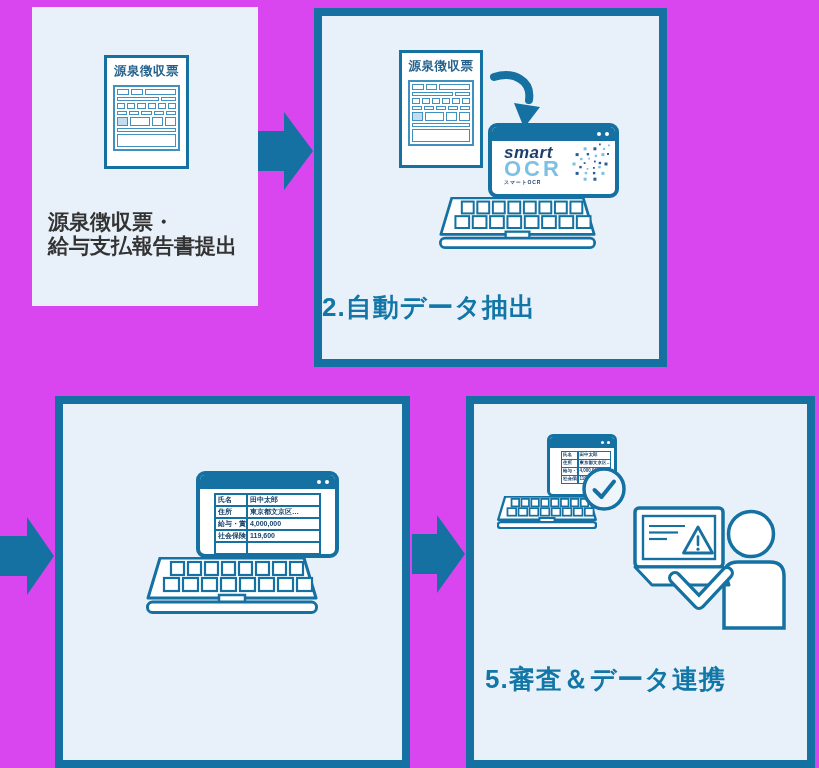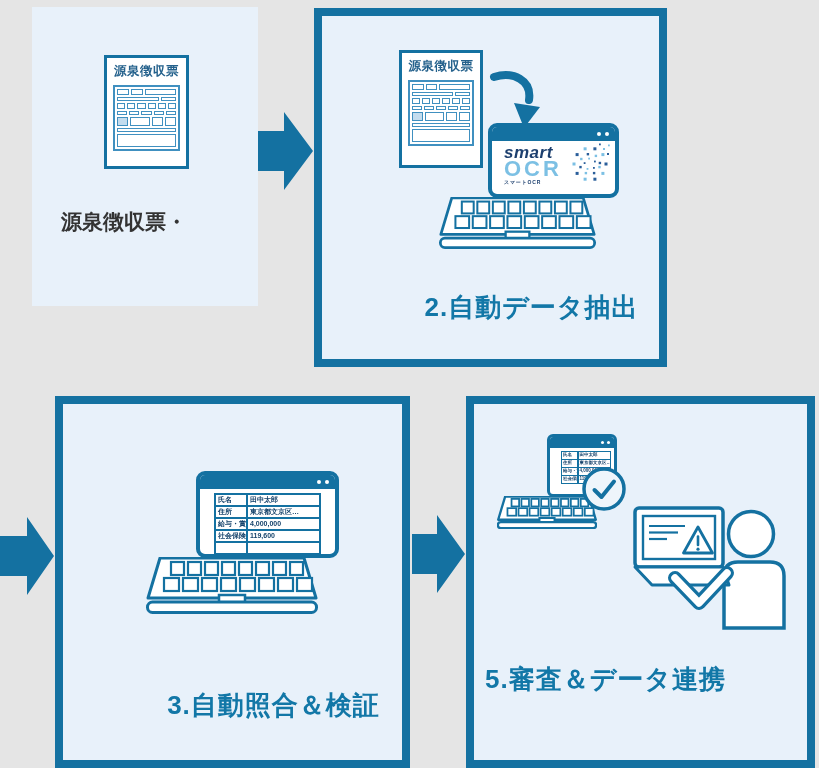--- a/index.html
+++ b/index.html
@@ -6,25 +6,25 @@
     --accent:#1471a1;
     --panel:#e8f1fa;
     --label:#1277a7;
     --navy:#16436b;
     --logo-navy:#1c3f6e;
     --logo-light:#7cc0e4;
     --form-line:#4090c0;
     --form-fill:#c3dcee;
   }
   html,body{margin:0;padding:0;background:#fff;font-family:"Liberation Sans","DejaVu Sans",sans-serif;}
-  #stage{position:relative;width:819px;height:768px;background:#e5e5e5;overflow:hidden;}
+  #stage{position:relative;width:819px;height:768px;background:#d946ef;overflow:hidden;}
   .panel{position:absolute;background:var(--panel);}
   .panel.bordered{border:8px solid var(--accent);box-sizing:border-box;}
   .flow-arrow{position:absolute;}
-  .step-label{position:absolute;width:100%;text-align:center;font-weight:bold;color:var(--label);font-size:26px;letter-spacing:1px;white-space:nowrap;margin-left:41px;}
+  .step-label{position:absolute;width:100%;text-align:left;font-weight:bold;color:var(--label);font-size:26px;letter-spacing:1px;white-space:nowrap;}
   
   .doc{position:absolute;background:#fff;border:3px solid var(--accent);box-sizing:border-box;}
   .doc-title{text-align:center;font-size:12.5px;font-weight:bold;color:#24618c;margin-top:5px;letter-spacing:0.5px;white-space:nowrap;}
   .doc-form{margin:5px 6px 0 6px;border:2px solid var(--form-line);padding:2px;display:flex;flex-direction:column;gap:2px;}
   .fr{display:flex;gap:2px;height:6px;}
   .fr.thin{height:4px;} .fr.tall{height:13px;} .fr.mid{height:9px;}
   .fc{border:1.5px solid var(--form-line);flex:1;box-sizing:border-box;}
   .fc.w2{flex:2}.fc.w3{flex:3}
   .fc.fill{background:var(--form-fill);}
   
@@ -40,21 +40,21 @@
   .vtable.small{grid-template-columns:15px 1fr;gap:1.5px;border-width:1.5px;}
   .vtable.small .cell{font-size:4.5px;line-height:6.5px;height:6.5px;padding:0 1px;}
   
   .logo{position:absolute;left:12px;top:4px;}
   .logo-smart{font-size:17px;font-weight:bold;font-style:italic;color:var(--logo-navy);letter-spacing:0.5px;line-height:16px;}
   .logo-ocr{font-size:22px;font-weight:800;color:var(--logo-light);letter-spacing:3px;line-height:18px;margin-top:-1px;}
   .logo-sub{font-size:5px;font-weight:bold;color:var(--logo-navy);letter-spacing:0.8px;margin-top:1px;}
   .logo-dots{position:absolute;right:5px;top:2px;}
   
   .step1-text{position:absolute;left:10px;top:203px;font-size:21px;line-height:24px;font-weight:bold;color:#333333;white-space:nowrap;}
-  .step1-text .ind{margin-left:19px;}
+  .step1-text .ind{margin-left:6px;}
   
   .step5-l1{position:absolute;left:11px;top:258px;font-size:26px;font-weight:bold;color:var(--label);letter-spacing:1px;white-space:nowrap;}
   .step5-l2{position:absolute;left:24px;top:291px;font-size:21px;font-weight:bold;color:var(--label);letter-spacing:0.5px;white-space:nowrap;}
 </style>
 </head>
 <body>
 
 <div id="stage">
 
   <div class="panel" style="left:32px;top:7px;width:226px;height:299px;">
@@ -94,20 +94,21 @@
         <div class="fr thin">
             <div class="fc"></div>
           </div>
         <div class="fr tall">
             <div class="fc"></div>
           </div>
       </div>
     </div>
     <div class="step1-text">
       <div class="ind">源泉徴収票・</div>
+      <div class="ind">給与支払報告書提出</div>
     </div>
   </div>
 
   <svg class="flow-arrow" style="left:258px;top:110px;" width="56" height="82" viewBox="0 0 56 82">
     <polygon points="0,21 26,21 26,2 55,41 26,80 26,61 0,61" fill="#1471a1"></polygon>
   </svg>
 
   <div class="panel bordered" style="left:314px;top:8px;width:353px;height:359px;">
     <div class="doc" style="left:77px;top:34px;width:84px;height:118px;">
       <div class="doc-title">源泉徴収票</div>
@@ -268,21 +269,20 @@
           <rect x="56" y="21" width="15" height="13"></rect>
           <rect x="75" y="21" width="15" height="13"></rect>
           <rect x="94" y="21" width="15" height="13"></rect>
           <rect x="113" y="21" width="15" height="13"></rect>
           <rect x="132" y="21" width="15" height="13"></rect>
           <rect x="151" y="21" width="15" height="13"></rect>
       </g>
       <rect x="73" y="38" width="26" height="10" fill="#fff" stroke="#1471a1" stroke-width="2.5"></rect>
       <rect x="1.5" y="45" width="169" height="10.5" rx="5" fill="#fff" stroke="#1471a1" stroke-width="3"></rect>
     </svg>
-    <div class="step-label" style="top:284px;">3.自動照合＆検証</div>
   </div>
 
   <svg class="flow-arrow" style="left:412px;top:513px;" width="54" height="82" viewBox="0 0 54 82">
     <polygon points="0,21 25,21 25,2 53,41 25,80 25,61 0,61" fill="#1471a1"></polygon>
   </svg>
 
   <div class="panel bordered" style="left:466px;top:396px;width:349px;height:372px;">
 
     <div class="lap-screen" style="left:37px;top:30px;width:70px;height:63px;border-width:3px;border-radius:6px;">
       <div class="lap-bar" style="height:11px;">

